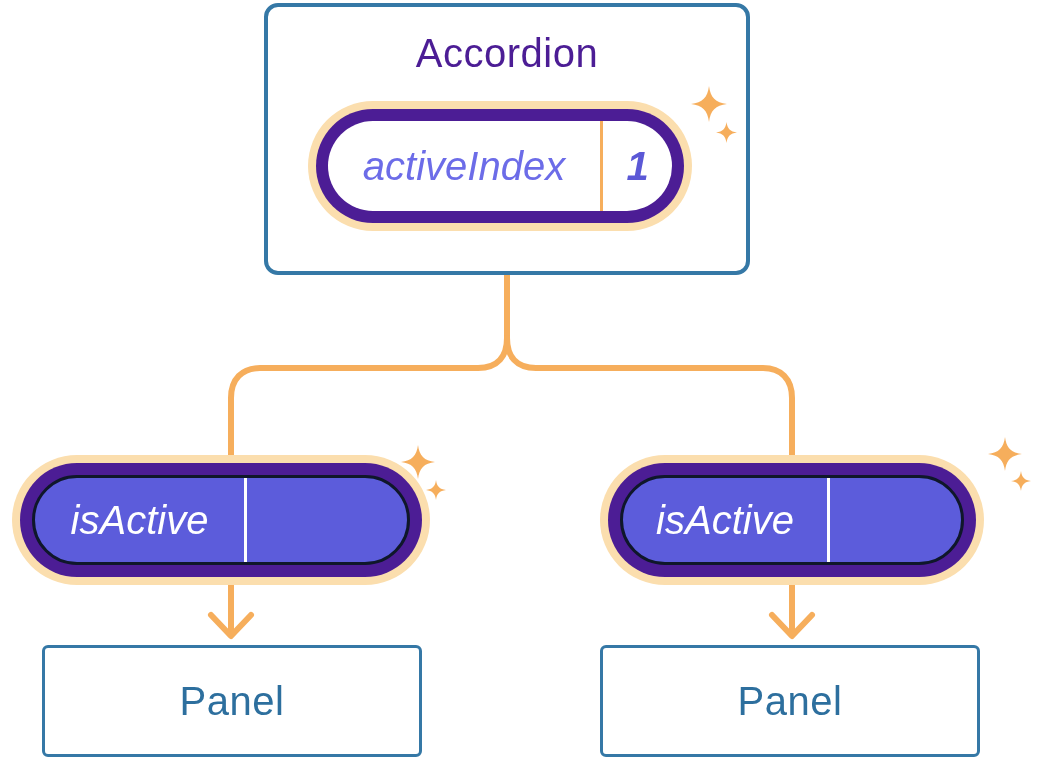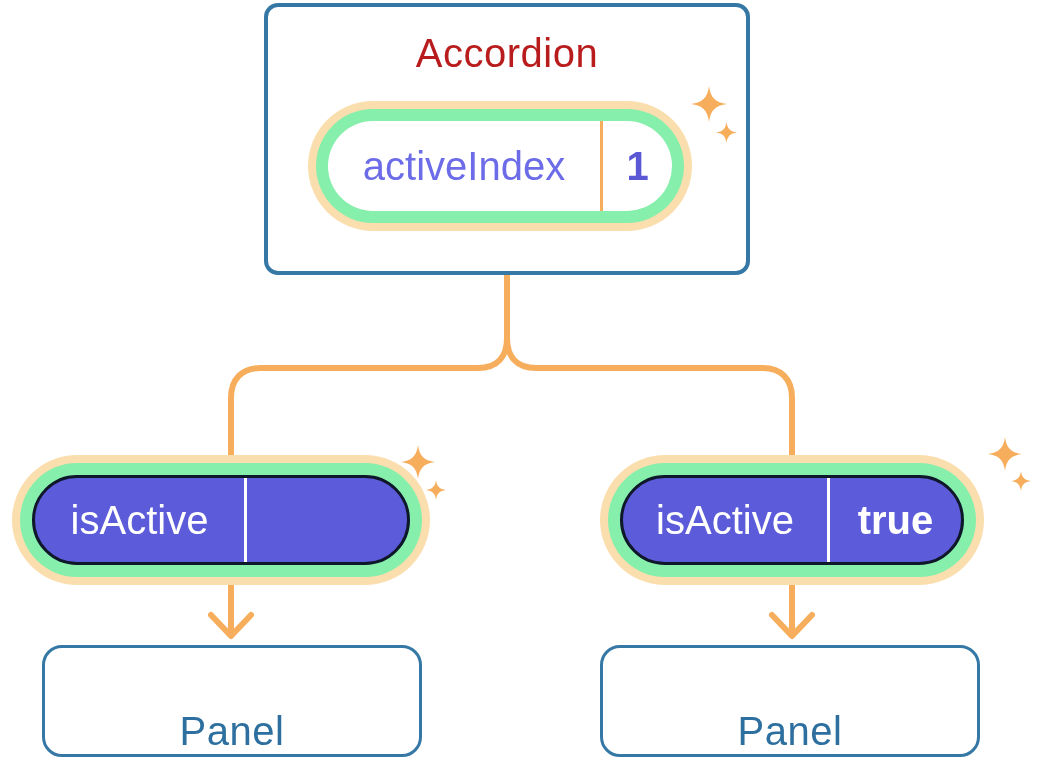--- a/index.html
+++ b/index.html
@@ -6,31 +6,31 @@
   .stage{
     position:relative;width:1042px;height:770px;background:#ffffff;
     font-family:"Liberation Sans", sans-serif;overflow:hidden;
   }
   
   .card{
     position:absolute;background:#ffffff;border:4px solid #3578A6;
     border-radius:14px;box-sizing:border-box;z-index:2;
   }
   .card-accordion{left:264px;top:3px;width:486px;height:272px;text-align:center;}
-  .card-title{margin-top:24px;font-size:40px;font-weight:500;color:#b91c1c;letter-spacing:.5px;}
+  .card-title{margin-top:24px;font-size:40px;font-weight:500;color:#4c1d95;letter-spacing:.5px;}
   .card-panel{
-    border-width:3px;border-radius:20px;display:flex;align-items:flex-end;justify-content:center;
+    border-width:3px;border-radius:6px;display:flex;align-items:center;justify-content:center;
     font-size:40px;font-weight:500;color:#2D6F9E;letter-spacing:.5px;
   }
   .panel-left{left:42px;top:645px;width:380px;height:112px;}
   .panel-right{left:600px;top:645px;width:380px;height:112px;}
 
   
   .pill{position:absolute;border-radius:999px;background:#FBDEAE;padding:8px;box-sizing:border-box;z-index:3;}
-  .pill-ring{background:#86efac;border-radius:999px;padding:12px;width:100%;height:100%;box-sizing:border-box;}
+  .pill-ring{background:#4c1d95;border-radius:999px;padding:12px;width:100%;height:100%;box-sizing:border-box;font-style:italic;}
   .pill-body{
     border-radius:999px;width:100%;height:100%;box-sizing:border-box;
     display:flex;align-items:stretch;overflow:hidden;
   }
   .body-white{background:#ffffff;}
   .body-purple{background:#5C5CDB;border:3px solid #0f172a;}
   .pill-state{left:308px;top:101px;width:384px;height:130px;}
   .pill-prop-left{left:12px;top:455px;width:418px;height:130px;}
   .pill-prop-right{left:600px;top:455px;width:384px;height:130px;}
 
@@ -86,21 +86,20 @@
         <div class="divider divider-white"></div>
       </div>
     </div>
   </div>
 
   <div class="pill pill-prop-right">
     <div class="pill-ring">
       <div class="pill-body body-purple">
         <div class="seg seg-label-prop">isActive</div>
         <div class="divider divider-white"></div>
-        <div class="seg seg-value-prop">true</div>
       </div>
     </div>
   </div>
 
   <div class="card card-panel panel-left">
     <span>Panel</span>
   </div>
   <div class="card card-panel panel-right">
     <span>Panel</span>
   </div>

